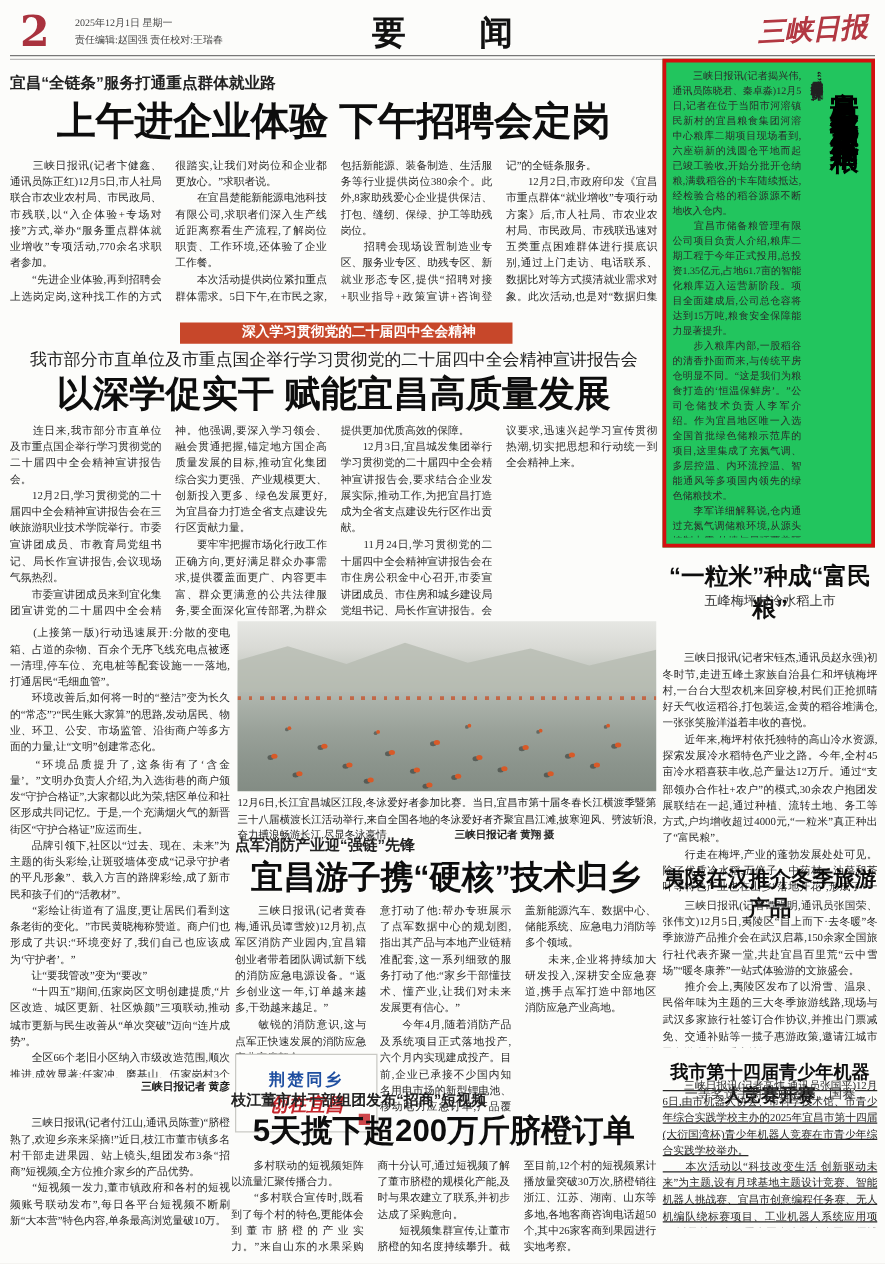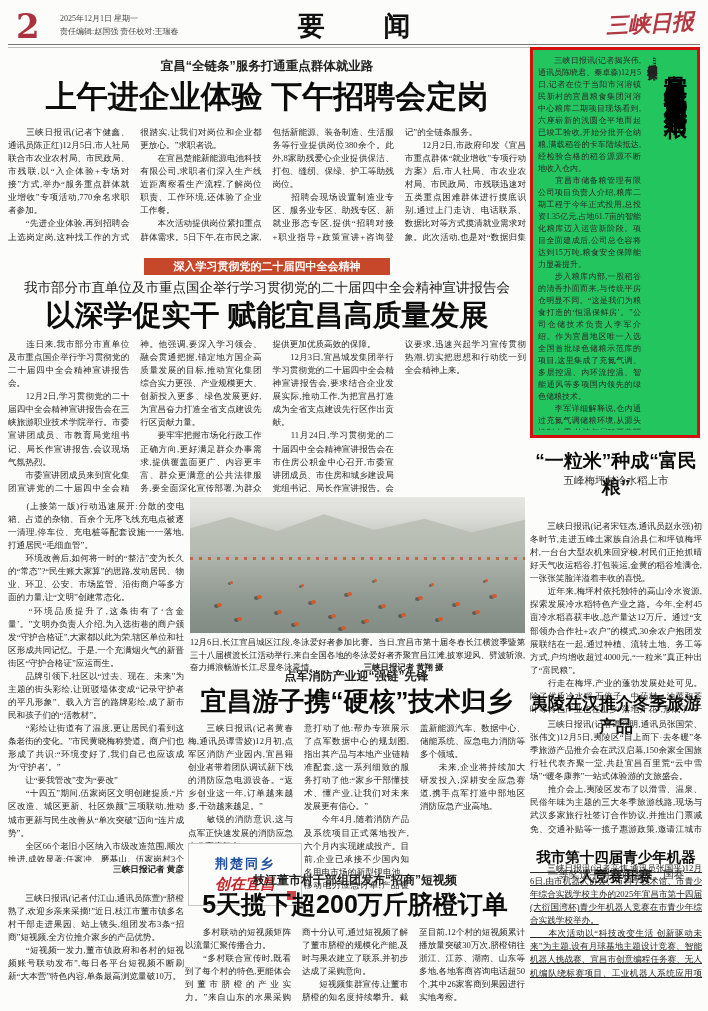--- a/index.html
+++ b/index.html
@@ -7,36 +7,36 @@
          font-family:"Liberation Serif",serif;color:#1c1c1c;}
   .abs{position:absolute;}
   
   .pagenum{left:16px;top:6px;font-size:34px;font-weight:bold;color:#a9323e;font-family:"DejaVu Serif",serif;}
   .hmeta{left:60px;top:13px;font-size:8px;line-height:1.6;color:#444;}
   .section-title{left:0;top:8px;width:708px;text-align:center;font-size:27px;font-weight:bold;letter-spacing:26px;text-indent:26px;color:#111;}
   .masthead{right:14px;top:9px;font-size:22px;font-weight:bold;font-style:italic;color:#b23842;transform:rotate(-3deg);}
   .hrule1{left:8px;top:44px;width:692px;border-top:1.5px solid #777;}
   .hrule2{left:8px;top:47px;width:692px;border-top:0.5px solid #bbb;}
   
-  .kicker{text-align:center;font-size:12.5px;font-weight:bold;color:#222;font-family:"Liberation Sans",sans-serif;}
+  .kicker{font-size:12.5px;font-weight:bold;color:#222;font-family:"Liberation Sans",sans-serif;}
   .headline{text-align:center;font-weight:bold;color:#0d0d0d;font-family:"Liberation Sans",sans-serif;}
   .body{font-size:8.6px;line-height:1.52;text-align:justify;white-space:pre-line;overflow:hidden;color:#282828;}
   .col4{column-count:4;column-gap:11px;column-fill:auto;}
   .col3{column-count:3;column-gap:11px;column-fill:auto;}
   .credit{text-align:right;font-weight:bold;font-size:8.6px;color:#222;}
   
   .grainbox{left:530px;top:47px;width:170px;height:391px;border:3px solid #d40f0f;background:#22c55e;
             display:flex;flex-direction:row;padding:5px;box-sizing:border-box;}
   .grain-body{flex:1;font-size:8px;line-height:1.5;text-align:justify;white-space:pre-line;overflow:hidden;color:#2a2a2a;padding-right:4px;}
   .grain-vert{display:flex;flex-direction:row;}
   .grain-title{writing-mode:vertical-rl;font-size:23px;font-weight:bold;letter-spacing:3px;font-family:"Liberation Sans",sans-serif;color:#000;}
   .grain-kicker{writing-mode:vertical-rl;font-size:10px;font-weight:bold;color:#222;margin-right:2px;padding-top:2px;}
   
   .banner{left:144px;top:258px;width:246px;height:17px;background:#c7472a;color:#fff;text-align:center;
-          font-size:11px;font-weight:bold;line-height:17px;font-family:"Liberation Sans",sans-serif;}
+          font-size:11px;font-weight:bold;line-height:17px;font-family:"Liberation Sans",sans-serif;padding-left:20px;}
   
   .photo{left:190px;top:497px;width:335px;height:136px;overflow:hidden;
          background:linear-gradient(180deg,#e6e7e3 0%,#d9dad5 16%,#c3c7c0 30%,#aab1a9 48%,#98a098 66%,#8b948c 84%,#838c84 100%);}
   .photo .hills{position:absolute;left:0;top:0;width:100%;height:42%;background:#b7bcb2;opacity:.8;
          clip-path:polygon(0 100%,0 55%,12% 35%,26% 60%,40% 30%,55% 58%,70% 38%,84% 62%,100% 40%,100% 100%);}
   .photo .buoyline{position:absolute;left:0;top:44%;width:100%;height:3px;
          background:repeating-linear-gradient(90deg,#c55a35 0 3px,transparent 3px 9px);opacity:.85;}
   .sw{position:absolute;width:5px;height:4px;background:#d85a28;border-radius:50%;box-shadow:-3px 1px 0 rgba(45,50,45,.55);}
   .sw.sm{width:3px;height:3px;box-shadow:-2px 1px 0 rgba(45,50,45,.5);}
   .caption{font-size:8.4px;line-height:1.5;text-align:justify;color:#222;}

